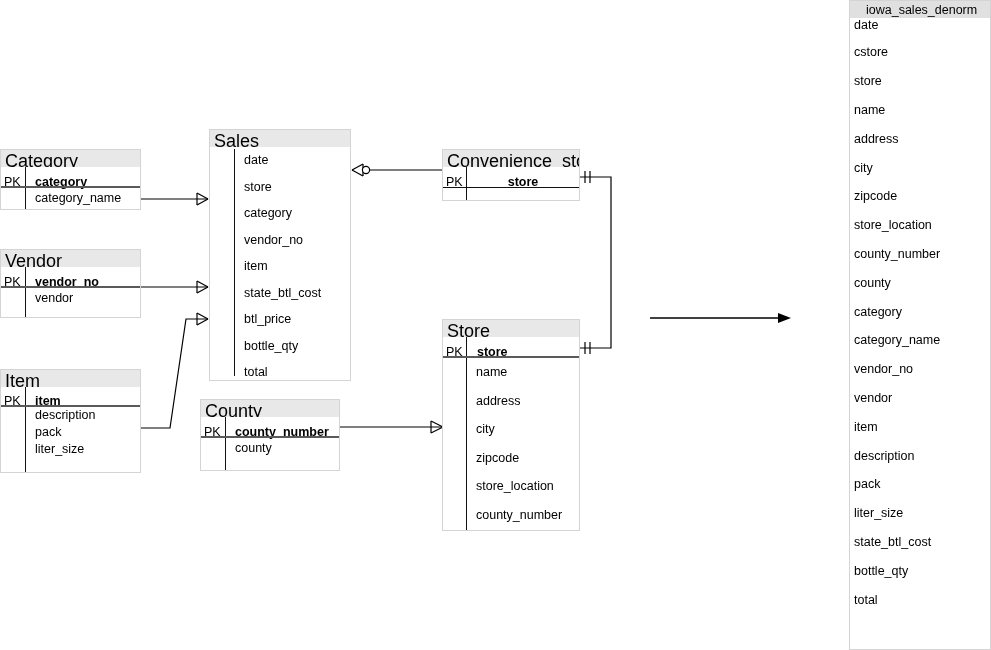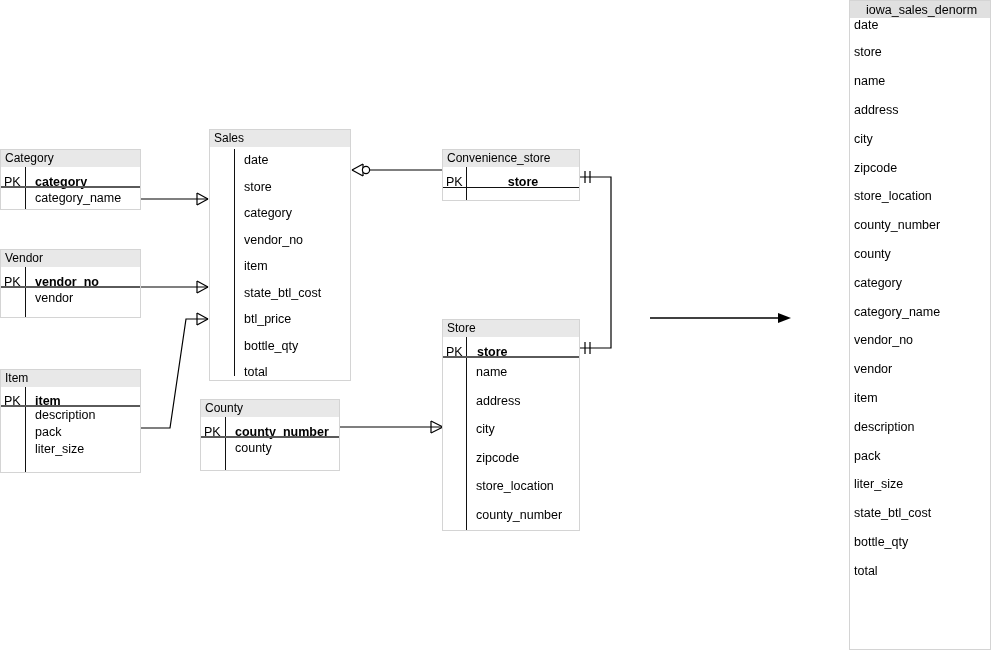--- a/index.html
+++ b/index.html
@@ -37,21 +37,21 @@
     background: #ffffff;
     border: 1px solid #d4d4d4;
     font-size: 13px;
     line-height: 1;
   }
   .entity .ent-title {
     box-sizing: border-box;
     height: 17px;
     background: #e8e8e8;
     padding: 2px 0 0 4px;
-    font-size: 12px;
+    font-size: 18px;
     white-space: nowrap;
     overflow: hidden;
     color: #000;
   }
   .ent-body {
     position: relative;
     box-sizing: border-box;
   }
   
   .ent-body .vrule {
@@ -290,20 +290,21 @@
       <div class="attr" style="height:28.6px; margin-left:23px;">city</div>
       <div class="attr" style="height:28.6px; margin-left:23px;">zipcode</div>
       <div class="attr" style="height:28.6px; margin-left:23px;">store_location</div>
       <div class="attr" style="height:28.6px; margin-left:23px;">county_number</div>
     </div>
   </div>
 
   <div id="denorm" style="left:849px; top:0px; width:142px; height:650px;">
     <div class="denorm-title">iowa_sales_denorm</div>
     <div class="denorm-item first">date</div>
+    <div class="denorm-item">cstore</div>
     <div class="denorm-item">store</div>
     <div class="denorm-item">name</div>
     <div class="denorm-item">address</div>
     <div class="denorm-item">city</div>
     <div class="denorm-item">zipcode</div>
     <div class="denorm-item">store_location</div>
     <div class="denorm-item">county_number</div>
     <div class="denorm-item">county</div>
     <div class="denorm-item">category</div>
     <div class="denorm-item">category_name</div>

